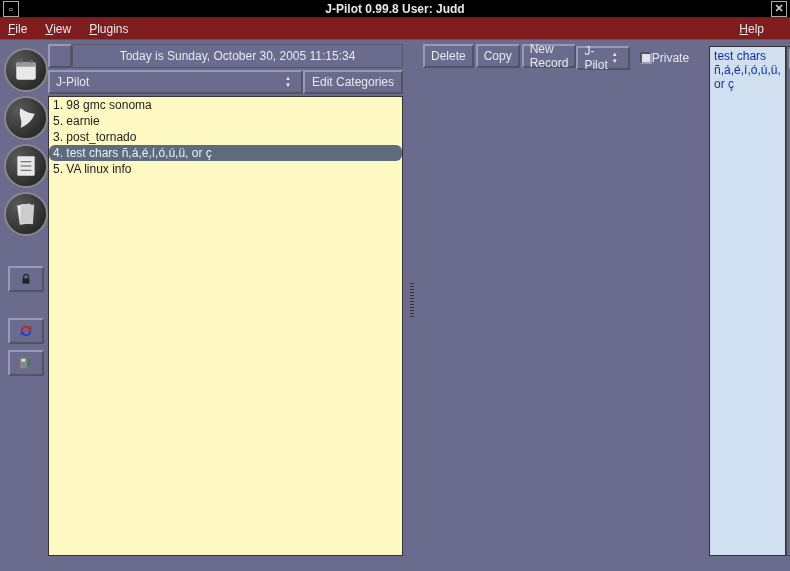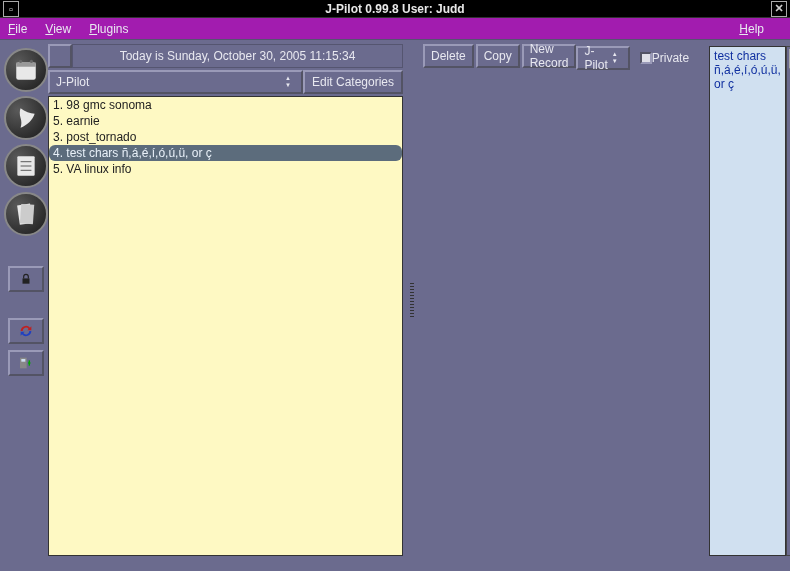--- a/index.html
+++ b/index.html
@@ -1,21 +1,21 @@
 <!DOCTYPE html>
 <html><head>
 <meta charset="utf-8">
 <style>
 * { margin:0; padding:0; box-sizing:border-box; font-family:Arial,Helvetica,sans-serif; font-size:12px; }
 body { background:#000; width:790px; height:571px; overflow:hidden; }
 .titlebar { background:#000; color:#fff; height:18px; display:flex; align-items:center; border-bottom:1px solid #333; }
 .titlebar .tb-btn { width:16px; height:16px; border:1px solid #aaa; margin:1px 3px; display:flex; align-items:center; justify-content:center; color:#ccc; font-weight:bold; font-size:11px; }
 .titlebar .title { flex:1; text-align:center; font-weight:bold; color:#e8e8e8; }
 .window { background:#6b6b8e; height:553px; width:790px; position:relative; }
-.menubar { background:#a21caf; height:22px; display:flex; align-items:center; padding:0 8px; color:#e8e8f0; border-bottom:1px solid #555570; }
+.menubar { background:#7f1d1d; height:22px; display:flex; align-items:center; padding:0 8px; color:#e8e8f0; border-bottom:1px solid #555570; }
 .menubar span { margin-right:18px; cursor:default; }
 .menubar span u { text-decoration:underline; }
 .menubar .spacer { flex:1; }
 .content { display:flex; height:520px; padding:4px; }
 .sidebar { width:58px; display:flex; flex-direction:column; align-items:center; padding-top:4px; gap:2px; }
 .app-icon { width:44px; height:44px; border-radius:50%; background:radial-gradient(circle at 30% 30%, #5a5a5a, #1a1a1a); border:2px solid #888; display:flex; align-items:center; justify-content:center; margin-bottom:2px; }
 .app-icon svg { width:26px; height:26px; }
 .small-btn { width:36px; height:26px; background:#6b6b8e; border:2px outset #9a9ab8; display:flex; align-items:center; justify-content:center; margin-top:10px; }
 .small-btn.first { margin-top:26px; }
 .main { flex:1; display:flex; gap:4px; }

